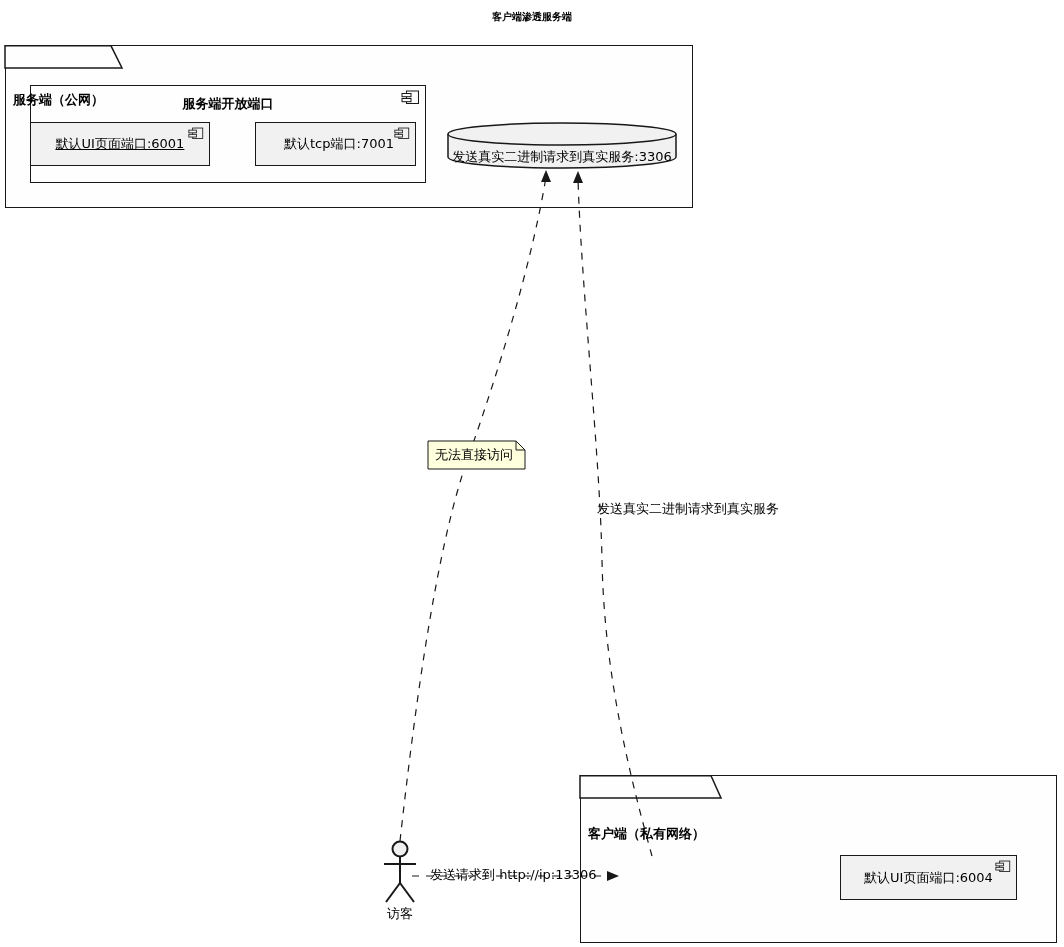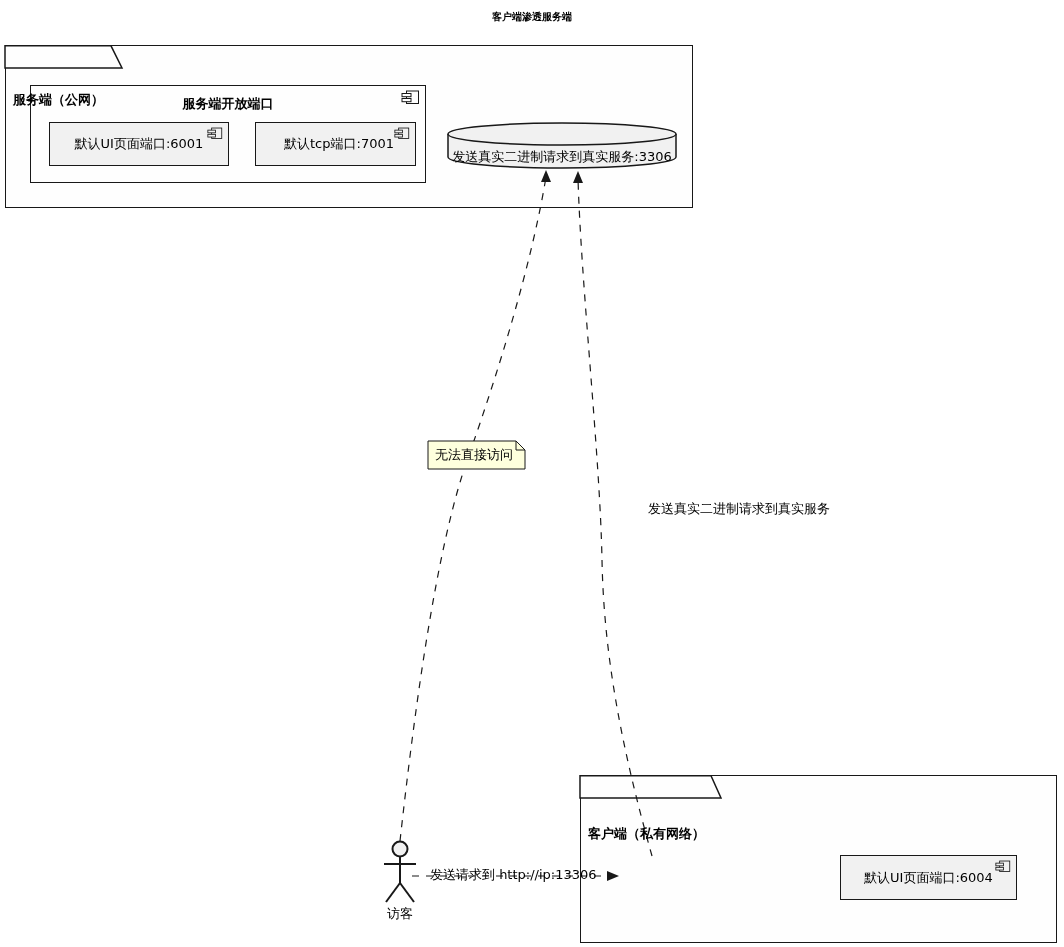--- a/index.html
+++ b/index.html
@@ -66,21 +66,21 @@
 
   <div class="bigcomp" style="left:30px; top:85px; width:396px; height:98px;">
     <div class="comp-title">服务端开放端口</div>
     <svg class="comp-icon" width="19" height="15" viewBox="0 0 19 15">
       <rect x="5.5" y="1" width="12" height="12.5" fill="currentColor" stroke="#181818"></rect>
       <rect x="1" y="3.5" width="9" height="3.2" fill="currentColor" stroke="#181818"></rect>
       <rect x="1" y="8.5" width="9" height="3.2" fill="currentColor" stroke="#181818"></rect>
     </svg>
   </div>
 
-  <div class="smallcomp" style="left:49px; top:122px; width:180px; height:44px;">
+  <div class="smallcomp" style="left:30px; top:122px; width:180px; height:44px;text-decoration:underline;">
     <span>默认UI页面端口:6001</span>
     <svg class="comp-icon" width="16" height="13" viewBox="0 0 19 15">
       <rect x="5.5" y="1" width="12" height="12.5" fill="currentColor" stroke="#181818"></rect>
       <rect x="1" y="3.5" width="9" height="3.2" fill="currentColor" stroke="#181818"></rect>
       <rect x="1" y="8.5" width="9" height="3.2" fill="currentColor" stroke="#181818"></rect>
     </svg>
   </div>
 
   <div class="smallcomp" style="left:255px; top:122px; width:161px; height:44px;padding-left:7px;">
     <span>默认tcp端口:7001</span>
@@ -133,17 +133,17 @@
       <circle cx="400" cy="849" r="7.5" fill="#F1F1F1"></circle>
       <line x1="400" y1="856.5" x2="400" y2="883"></line>
       <line x1="384" y1="864" x2="416" y2="864"></line>
       <line x1="400" y1="883" x2="386" y2="902"></line>
       <line x1="400" y1="883" x2="414" y2="902"></line>
     </g>
   </svg>
 
   <div class="db-label">发送真实二进制请求到真实服务:3306</div>
   <div class="note-text">无法直接访问</div>
-  <div class="overlay-label" style="left:636px; top:500px;padding-left:12px;">发送真实二进制请求到真实服务</div>
+  <div class="overlay-label" style="left:585px; top:500px;padding-left:12px;">发送真实二进制请求到真实服务</div>
   <div class="overlay-label" style="left:430px; top:858px;margin-top:8px;">发送请求到 http://ip:13306</div>
   <div class="actor-label">访客</div>
 
 </div>
 
 </body></html>

